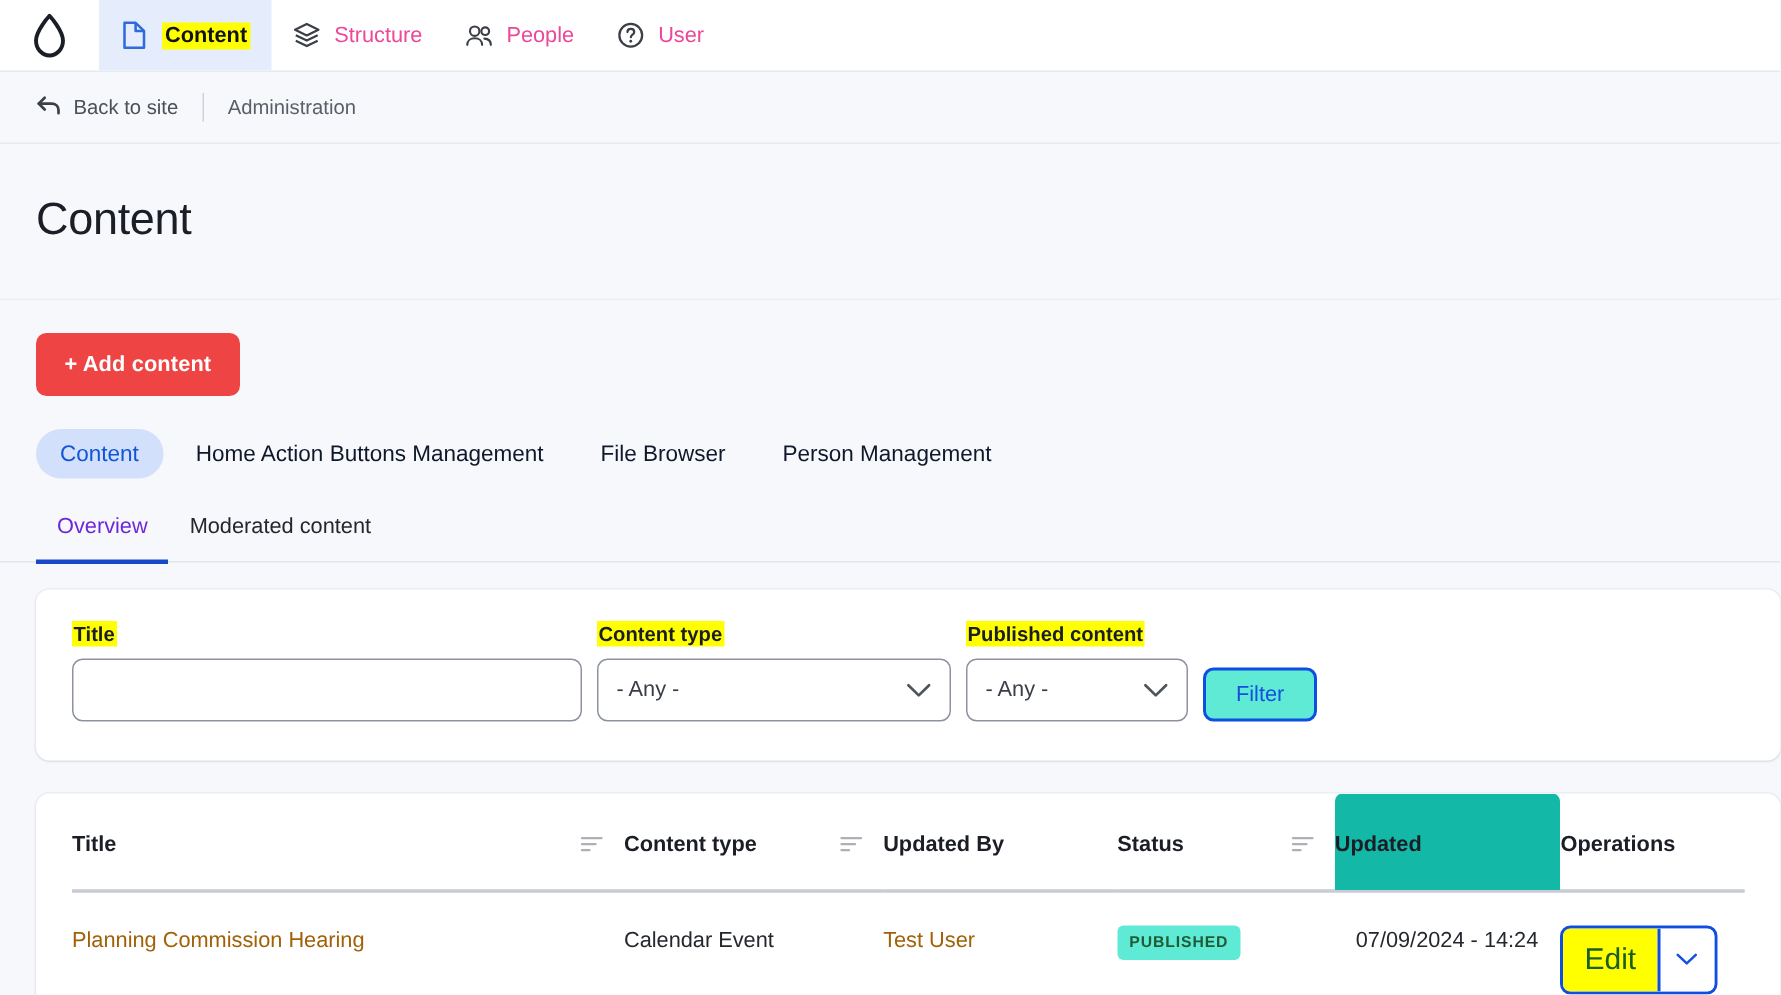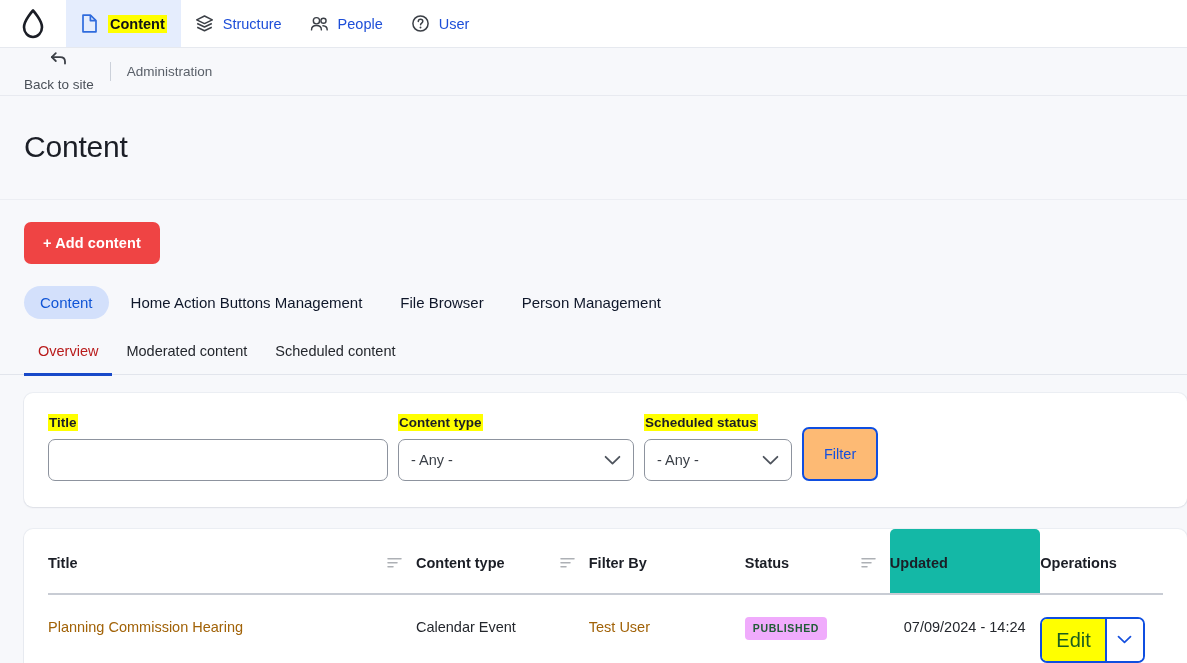--- a/index.html
+++ b/index.html
@@ -35,21 +35,21 @@
     justify-content: center;
     flex: 0 0 auto;
   }
   .toolbar-logo svg { display: block; }
   .toolbar-item {
     display: flex;
     align-items: center;
     gap: 9px;
     padding: 0 14px;
     font-size: 14.5px;
-    color: #1d4ed8;
+    color: #ec4899;
     cursor: pointer;
     white-space: nowrap;
     position: relative;
   }
   .toolbar-item .t-ico {
     display: flex;
     align-items: center;
     justify-content: center;
     width: 19px;
     height: 19px;
@@ -76,21 +76,20 @@
     background: #f7f8fb;
     font-size: 13.5px;
     color: #5a6069;
   }
   .crumb-back {
     display: flex;
     align-items: center;
     gap: 8px;
     cursor: pointer;
     color: #4a5058;
-    flex-direction: column;
   }
   .crumb-sep {
     width: 1px;
     height: 19px;
     background: #ccd1da;
     margin: 0 16px;
   }
   .crumb-admin { cursor: pointer; color: #5a6069; }
 
   
@@ -157,21 +156,21 @@
     font-size: 14.5px;
     color: #24272d;
     padding: 6px 14px 14px 14px;
     cursor: pointer;
     white-space: nowrap;
     border-bottom: 3px solid transparent;
     margin-bottom: -2px;
   }
   .stab:first-child { margin-left: 0; }
   .stab.active {
-    color: #b91c1c;
+    color: #6d28d9;
     border-bottom-color: #1849c9;
   }
 
   
   .card {
     background: #ffffff;
     border-radius: 9px;
     margin: 18px 0 0 24px;
     box-shadow: 0 1px 2px rgba(22,30,55,0.07), 0 0 0 1px rgba(226,229,236,0.55);
   }
@@ -217,25 +216,25 @@
     cursor: pointer;
   }
   .select-box.narrow { width: 148px; }
   .chev {
     margin-left: auto;
     display: flex;
     align-items: center;
     color: #4e545d;
   }
   .btn-filter {
-    height: 54px;
+    height: 36px;
     padding: 0 20px;
     border: 2px solid #0f4ee0;
     border-radius: 7px;
-    background: #fdba74;
+    background: #5eead4;
     color: #1650de;
     font-size: 14.5px;
     font-family: "Liberation Sans", sans-serif;
     cursor: pointer;
     white-space: nowrap;
   }
 
   
   .table-card { padding: 0 24px; margin-top: 22px; }
   table.content-table {
@@ -282,21 +281,21 @@
     line-height: 1.45;
   }
   td.cell-date { padding-left: 14px; }
   a.row-link {
     color: #a16207;
     text-decoration: none;
     cursor: pointer;
   }
   .badge-published {
     display: inline-block;
-    background: #f0abfc;
+    background: #5eead4;
     color: #1f5c35;
     font-size: 10.5px;
     font-weight: 700;
     letter-spacing: 0.6px;
     padding: 4px 8px;
     border-radius: 4px;
     text-transform: uppercase;
   }
   .ops-group {
     display: inline-flex;
@@ -418,21 +417,20 @@
   <div class="primary-tabs">
     <div class="ptab active">Content</div>
     <div class="ptab">Home Action Buttons Management</div>
     <div class="ptab">File Browser</div>
     <div class="ptab">Person Management</div>
   </div>
 
   <div class="secondary-tabs">
     <div class="stab active">Overview</div>
     <div class="stab">Moderated content</div>
-    <div class="stab">Scheduled content</div>
   </div>
 
   <div class="card filter-card">
     <div class="filter-row">
 
       <div class="filter-field">
         <label class="filter-label">
           <span class="hl">Title</span>
         </label>
         <input class="text-input" type="text" value="" style="">
@@ -449,21 +447,21 @@
               <svg width="17" height="11" viewBox="0 0 17 11" aria-hidden="true">
                 <path d="M1.6 1.8 8.5 8.6l6.9-6.8" fill="none" stroke="#4e545d" stroke-width="1.8" stroke-linecap="round" stroke-linejoin="round"></path>
               </svg>
             </span>
           </div>
         </div>
       </div>
 
       <div class="filter-field">
         <label class="filter-label">
-          <span class="hl">Scheduled status</span>
+          <span class="hl">Published content</span>
         </label>
         <div class="select-wrap">
           <div class="select-box narrow">
             <span>- Any -</span>
             <span class="chev">
               <svg width="17" height="11" viewBox="0 0 17 11" aria-hidden="true">
                 <path d="M1.6 1.8 8.5 8.6l6.9-6.8" fill="none" stroke="#4e545d" stroke-width="1.8" stroke-linecap="round" stroke-linejoin="round"></path>
               </svg>
             </span>
           </div>
@@ -501,21 +499,21 @@
               <span>Content type</span>
               <span class="sort-ico">
                 <svg width="15" height="12" viewBox="0 0 15 12" aria-hidden="true">
                   <path d="M1 1.8h13M1 5.8h9M1 9.8h5" stroke="#6b707a" stroke-width="1.5" stroke-linecap="round"></path>
                 </svg>
               </span>
             </div>
           </th>
           <th>
             <div class="th-inner">
-              <span>Filter By</span>
+              <span>Updated By</span>
             </div>
           </th>
           <th>
             <div class="th-inner">
               <span>Status</span>
               <span class="sort-ico">
                 <svg width="15" height="12" viewBox="0 0 15 12" aria-hidden="true">
                   <path d="M1 1.8h13M1 5.8h9M1 9.8h5" stroke="#6b707a" stroke-width="1.5" stroke-linecap="round"></path>
                 </svg>
               </span>

